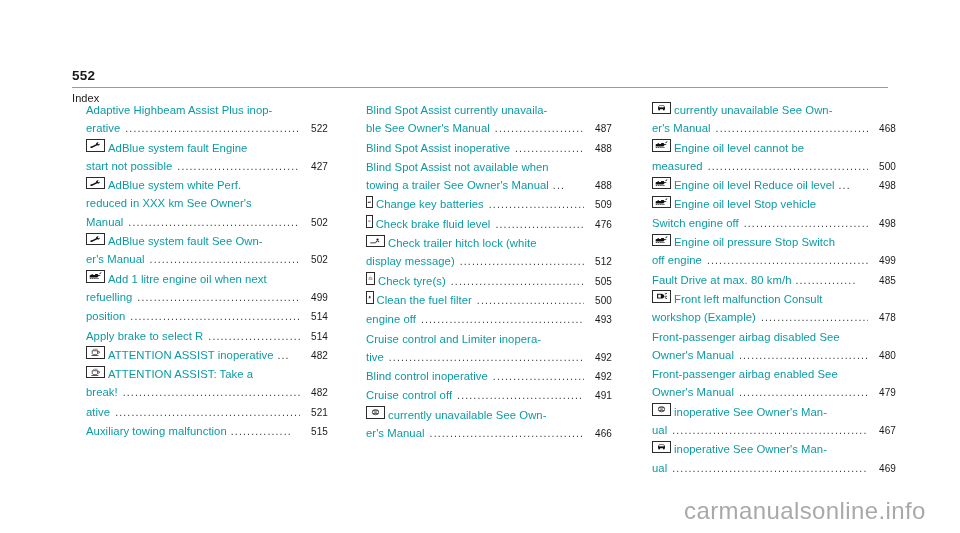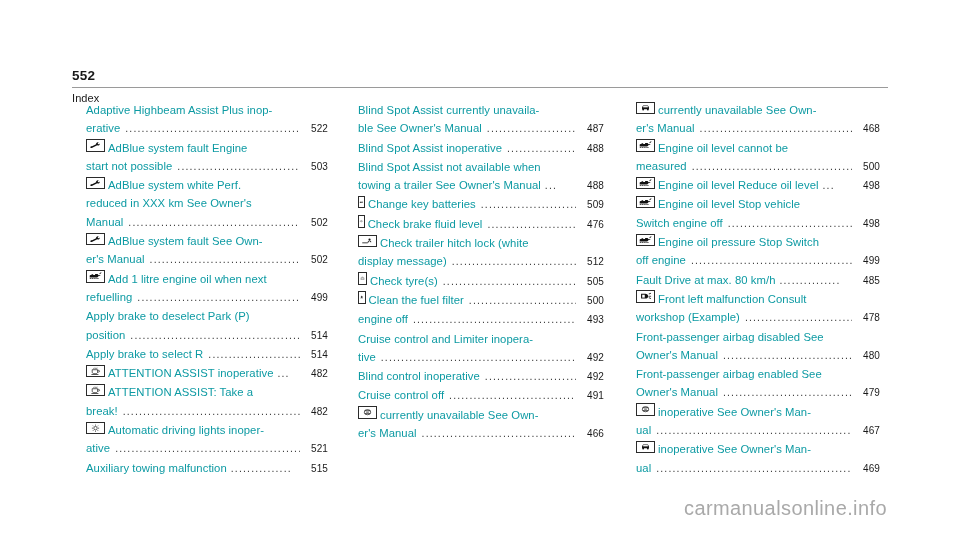--- a/index.html
+++ b/index.html
@@ -23,21 +23,21 @@
     font-size:11px;color:#1a1a1a;letter-spacing:.1px;
   }
   .rule{
     position:absolute;left:72px;top:87px;width:816px;height:1px;
     background:#9a9a9a;
   }
 
   
   .columns{
     position:absolute;left:72px;top:101px;width:816px;
-    display:flex;gap:4px;
+    display:flex;gap:12px;
   }
   .col{width:272px;box-sizing:border-box;padding-right:16px;}
   .col.c1{padding-left:14px;}
   .col.c2{padding-left:10px;}
   .col.c3{padding-left:12px;}
 
   
   .entry{
     position:relative;
     margin:0 0 0 0;
@@ -76,21 +76,21 @@
     vertical-align:-2px;
     margin-right:3px;
     position:relative;
     box-sizing:border-box;
   }
   .ico svg{display:block;width:100%;height:100%;}
 
   
   .watermark{
     position:absolute;left:684px;top:497px;
-    font-size:20px;color:#a9a9a9;letter-spacing:.4px;
+    font-size:24px;color:#a9a9a9;letter-spacing:.4px;
     font-family:"Liberation Sans","DejaVu Sans",sans-serif;
     white-space:nowrap;
   }
 </style>
 </head>
 <body>
 
 <div class="page">
 
   <div class="header">
@@ -119,21 +119,21 @@
                   <path d="M4 8.4 L10.2 5.3 C10.0 4.3 10.6 3.3 11.7 3.0 C12.3 2.85 12.9 2.95 13.4 3.2 L12.3 3.9 L12.5 5.0 L13.7 5.15 L14.8 4.45 C14.9 5.05 14.75 5.7 14.3 6.15 C13.6 6.9 12.5 7.0 11.7 6.5 L5.5 9.6 Z"></path>
                   <circle cx="4.3" cy="8.9" r="1.15"></circle>
                 </g>
               </svg>
             </span>
             <span class="txt lead">AdBlue system fault Engine</span>
           </div>
           <div class="rowflow">
             <span class="txt lead">start not possible</span>
             <span class="fill">................................................................................</span>
-            <span class="num">503</span>
+            <span class="num">427</span>
           </div>
         </div>
         <div class="entry">
           <div class="rowflow">
             <span class="ico">
               <svg viewBox="0 0 19 13">
                 <g fill="#111">
                   <path d="M4 8.4 L10.2 5.3 C10.0 4.3 10.6 3.3 11.7 3.0 C12.3 2.85 12.9 2.95 13.4 3.2 L12.3 3.9 L12.5 5.0 L13.7 5.15 L14.8 4.45 C14.9 5.05 14.75 5.7 14.3 6.15 C13.6 6.9 12.5 7.0 11.7 6.5 L5.5 9.6 Z"></path>
                   <circle cx="4.3" cy="8.9" r="1.15"></circle>
                 </g>
@@ -186,23 +186,20 @@
             <span class="txt lead">Add 1 litre engine oil when next</span>
           </div>
           <div class="rowflow">
             <span class="txt lead">refuelling</span>
             <span class="fill">................................................................................</span>
             <span class="num">499</span>
           </div>
         </div>
         <div class="entry">
           <div class="rowflow">
-            <span class="txt lead">Apply brake to deselect Park (P)</span>
-          </div>
-          <div class="rowflow">
             <span class="txt lead">position</span>
             <span class="fill">................................................................................</span>
             <span class="num">514</span>
           </div>
         </div>
         <div class="entry">
           <div class="rowflow">
             <span class="txt lead">Apply brake to select R</span>
             <span class="fill">................................................................................</span>
             <span class="num">514</span>
@@ -244,31 +241,20 @@
             </span>
             <span class="txt lead">ATTENTION ASSIST: Take a</span>
           </div>
           <div class="rowflow">
             <span class="txt lead">break!</span>
             <span class="fill">................................................................................</span>
             <span class="num">482</span>
           </div>
         </div>
         <div class="entry">
-          <div class="rowflow">
-            <span class="ico">
-              <svg viewBox="0 0 19 13">
-                <g stroke="#111" stroke-width="0.8" fill="none">
-                  <circle cx="9.5" cy="6.4" r="2.1"></circle>
-                  <path d="M9.5 1.9 L9.5 3.3 M9.5 9.5 L9.5 10.9 M5.0 6.4 L6.4 6.4 M12.6 6.4 L14.0 6.4 M6.3 3.2 L7.3 4.2 M11.7 8.6 L12.7 9.6 M12.7 3.2 L11.7 4.2 M7.3 8.6 L6.3 9.6"></path>
-                </g>
-              </svg>
-            </span>
-            <span class="txt lead">Automatic driving lights inoper-</span>
-          </div>
           <div class="rowflow">
             <span class="txt lead">ative</span>
             <span class="fill">................................................................................</span>
             <span class="num">521</span>
           </div>
         </div>
         <div class="entry">
           <div class="rowflow">
             <span class="txt lead">Auxiliary towing malfunction</span>
             <span class="ellip lead">...............</span>

